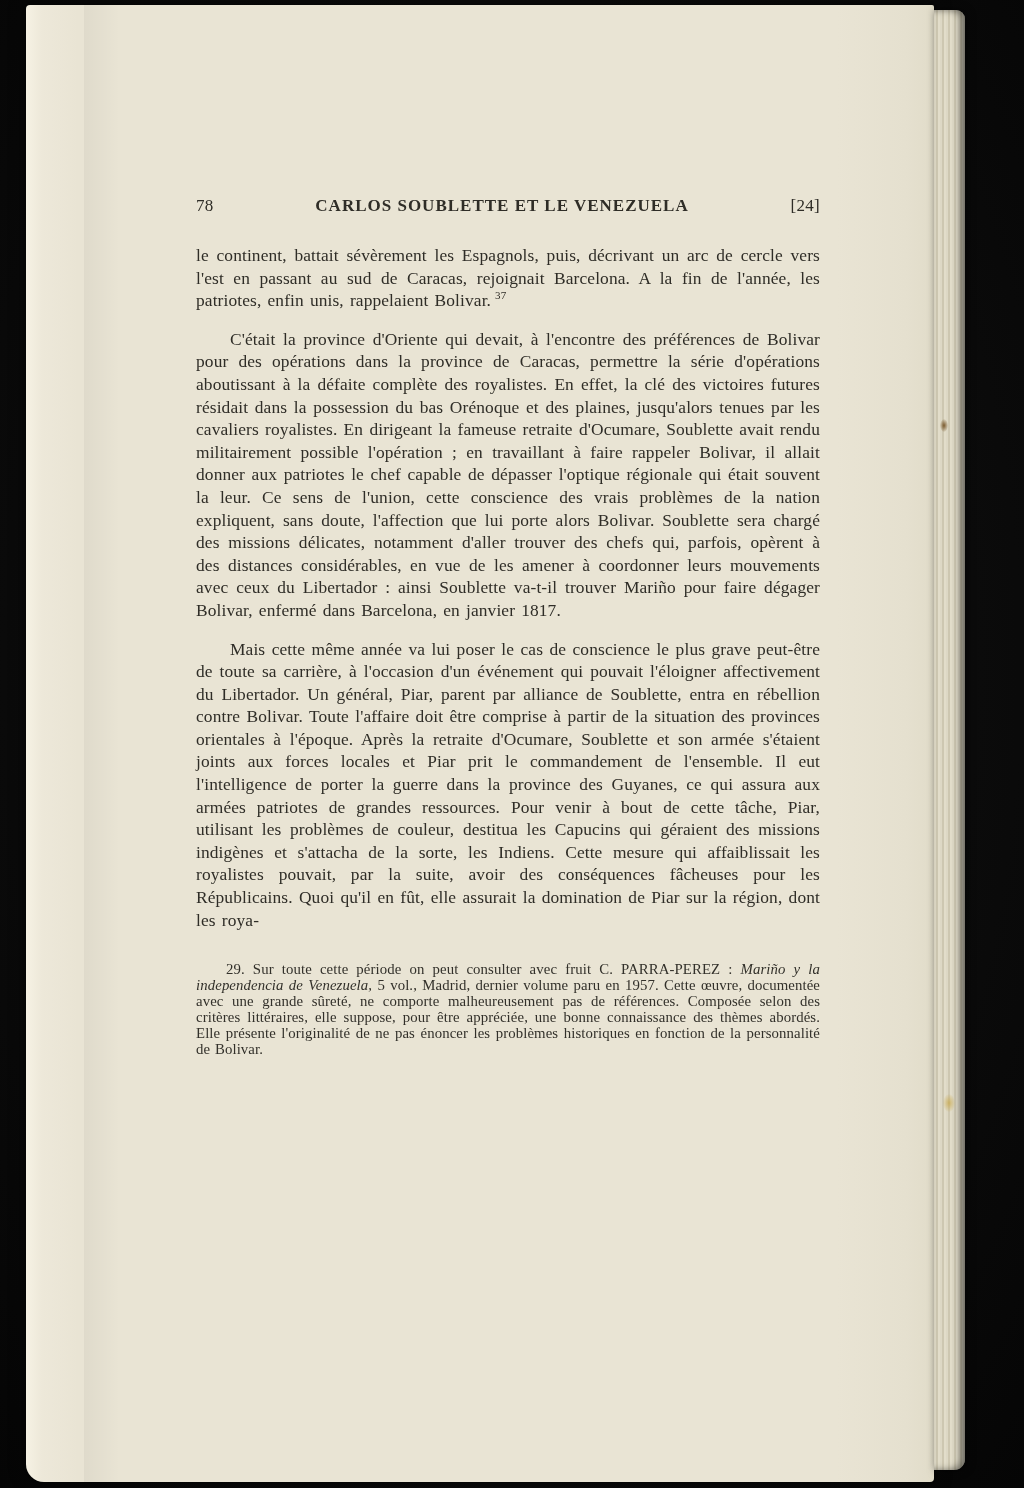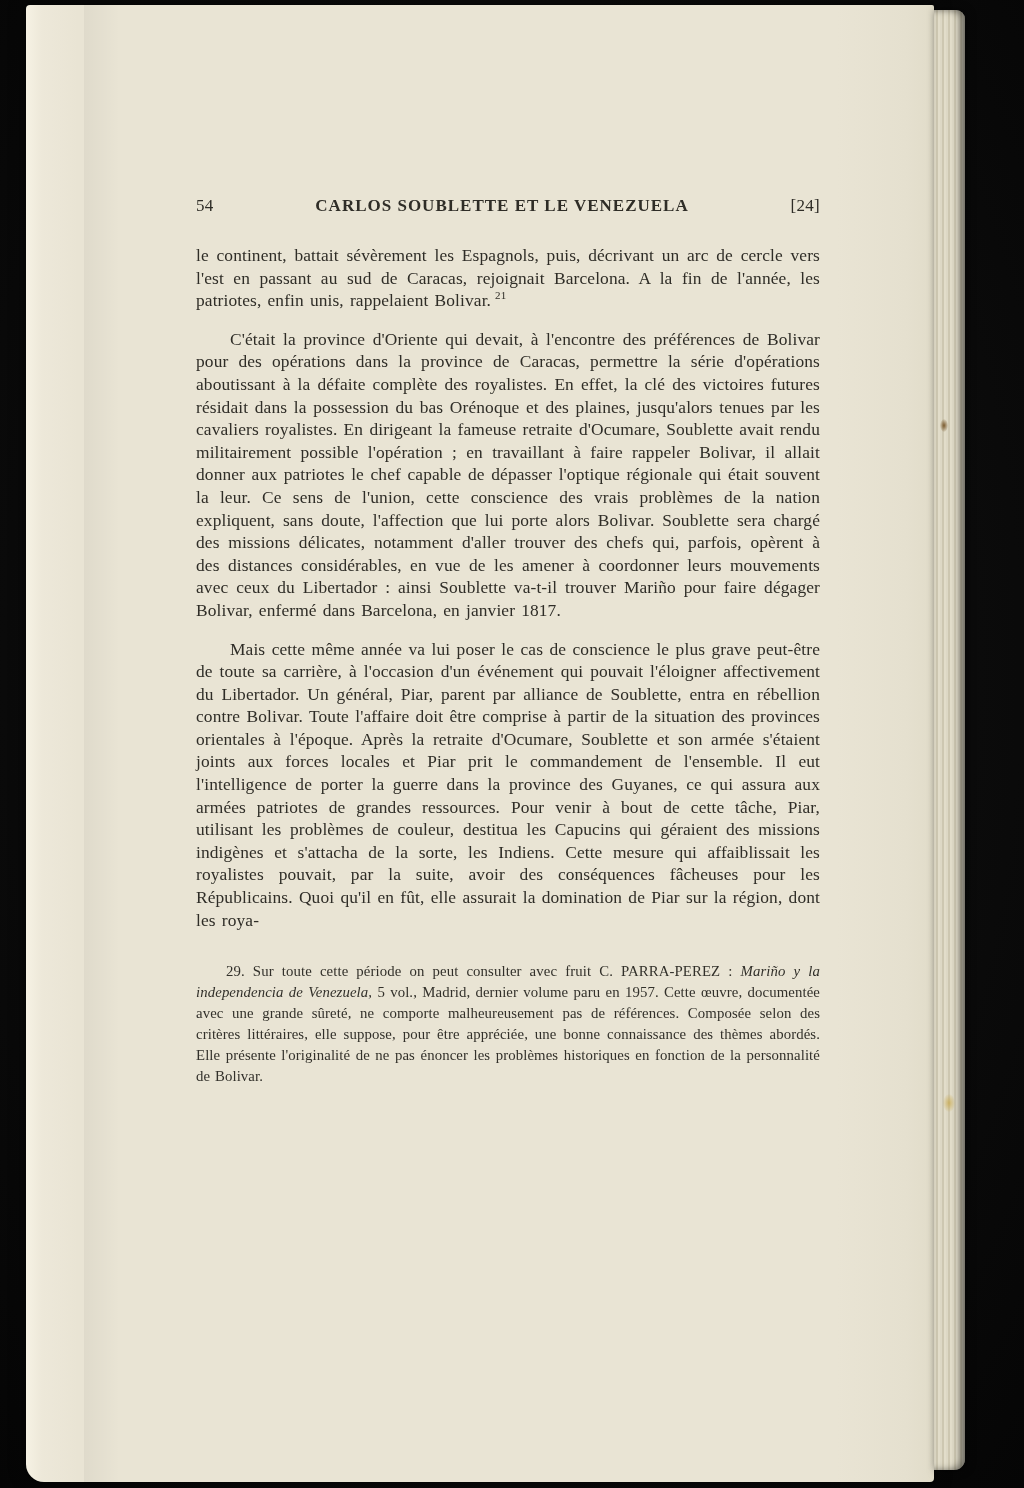--- a/index.html
+++ b/index.html
@@ -70,21 +70,21 @@
   }
   main p.indent { text-indent: 34px; }
   sup.fn-ref {
     font-size: 11px;
     line-height: 0;
     margin-left: 4px;
   }
   .footnote {
     margin-top: 30px;
     font-size: 14.8px;
-    line-height: 21px;
+    line-height: 16px;
     text-align: justify;
     text-indent: 30px;
     letter-spacing: 0.1px;
     word-spacing: 1px;
     color: #32302a;
   }
   .footnote .ital { font-style: italic; }
   .stain {
     position: absolute;
     pointer-events: none;
@@ -101,27 +101,27 @@
   }
 </style>
 </head>
 <body>
 
 <div class="scan">
   <div class="page">
     <div class="content">
 
       <header class="running-head">
-        <span>54</span>
+        <span>78</span>
         <span class="running-title">CARLOS SOUBLETTE ET LE VENEZUELA</span>
         <span>[24]</span>
       </header>
 
       <main>
-        <p><span>le continent, battait sévèrement les Espagnols, puis, décrivant un arc de cercle vers l'est en passant au sud de Caracas, rejoignait Barcelona. A la fin de l'année, les patriotes, enfin unis, rappelaient Bolivar.</span><sup class="fn-ref">21</sup></p>
+        <p><span>le continent, battait sévèrement les Espagnols, puis, décrivant un arc de cercle vers l'est en passant au sud de Caracas, rejoignait Barcelona. A la fin de l'année, les patriotes, enfin unis, rappelaient Bolivar.</span><sup class="fn-ref">37</sup></p>
         <p class="indent">C'était la province d'Oriente qui devait, à l'encontre des préférences de Bolivar pour des opérations dans la province de Caracas, permettre la série d'opérations aboutissant à la défaite complète des royalistes. En effet, la clé des victoires futures résidait dans la possession du bas Orénoque et des plaines, jusqu'alors tenues par les cavaliers royalistes. En dirigeant la fameuse retraite d'Ocumare, Soublette avait rendu militairement possible l'opération&nbsp;; en travaillant à faire rappeler Bolivar, il allait donner aux patriotes le chef capable de dépasser l'optique régionale qui était souvent la leur. Ce sens de l'union, cette conscience des vrais problèmes de la nation expliquent, sans doute, l'affection que lui porte alors Bolivar. Soublette sera chargé des missions délicates, notamment d'aller trouver des chefs qui, parfois, opèrent à des distances considérables, en vue de les amener à coordonner leurs mouvements avec ceux du Libertador&nbsp;: ainsi Soublette va-t-il trouver Mariño pour faire dégager Bolivar, enfermé dans Barcelona, en janvier 1817.</p>
         <p class="indent">Mais cette même année va lui poser le cas de conscience le plus grave peut-être de toute sa carrière, à l'occasion d'un événement qui pouvait l'éloigner affectivement du Libertador. Un général, Piar, parent par alliance de Soublette, entra en rébellion contre Bolivar. Toute l'affaire doit être comprise à partir de la situation des provinces orientales à l'époque. Après la retraite d'Ocumare, Soublette et son armée s'étaient joints aux forces locales et Piar prit le commandement de l'ensemble. Il eut l'intelligence de porter la guerre dans la province des Guyanes, ce qui assura aux armées patriotes de grandes ressources. Pour venir à bout de cette tâche, Piar, utilisant les problèmes de couleur, destitua les Capucins qui géraient des missions indigènes et s'attacha de la sorte, les Indiens. Cette mesure qui affaiblissait les royalistes pouvait, par la suite, avoir des conséquences fâcheuses pour les Républicains. Quoi qu'il en fût, elle assurait la domination de Piar sur la région, dont les roya-</p>
       </main>
 
       <footer class="footnote">
         <span>29.</span><span> Sur toute cette période on peut consulter avec fruit C. PARRA-PEREZ&nbsp;: </span><span class="ital">Mariño y la independencia de Venezuela,</span><span> 5 vol., Madrid, dernier volume paru en 1957. Cette œuvre, documentée avec une grande sûreté, ne comporte malheureusement pas de références. Composée selon des critères littéraires, elle suppose, pour être appréciée, une bonne connaissance des thèmes abordés. Elle présente l'originalité de ne pas énoncer les problèmes historiques en fonction de la personnalité de Bolivar.</span>
       </footer>
 
     </div>
   </div>

